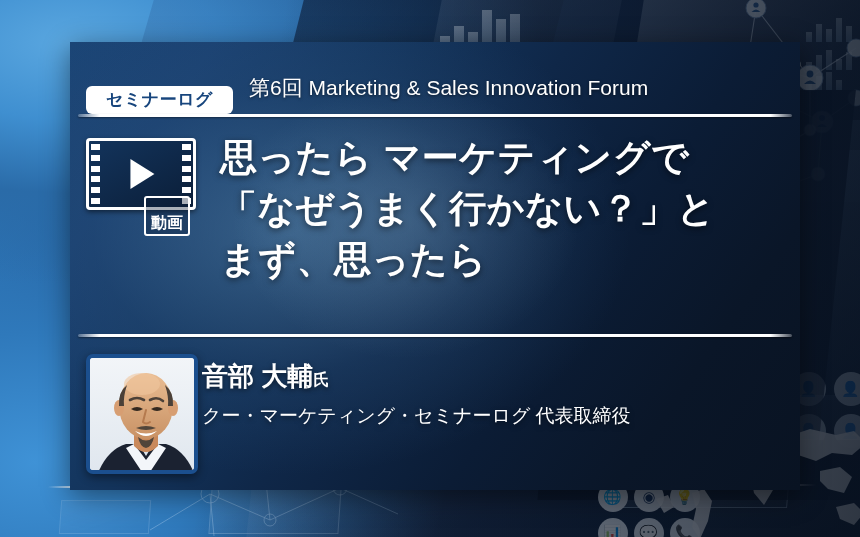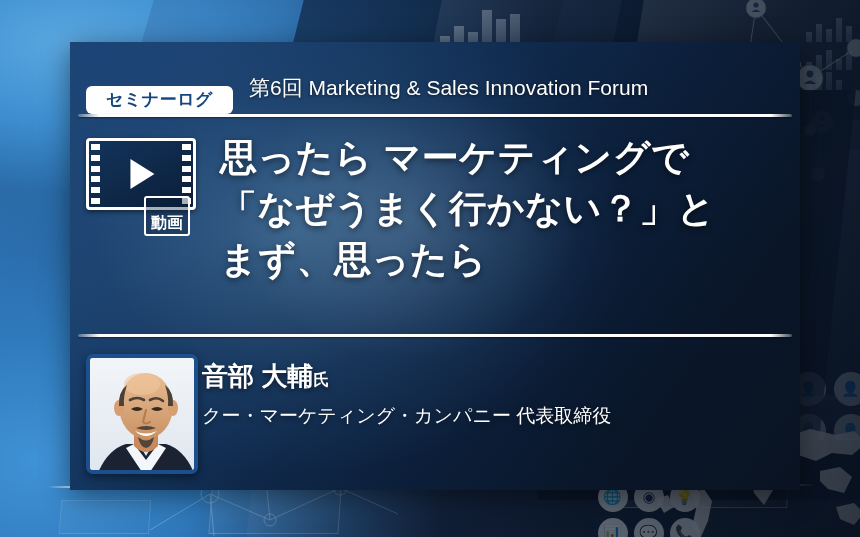--- a/index.html
+++ b/index.html
@@ -381,17 +381,17 @@
         <path d="M45 73 q11 10 22 0 q-11 5 -22 0" fill="#ffffff"></path>
 
         <path d="M48 79 q8 7 16 0 q-2 10 -8 11 q-6 -1 -8 -11" fill="#51453a"></path>
       </svg>
     </div>
 
     <div class="speaker">
       <div class="sp-name">
         <span>音部 大輔</span><span class="suffix">氏</span>
       </div>
-      <div class="sp-role">クー・マーケティング・カンパニー 代表取締役</div>
+      <div class="sp-role">クー・マーケティング・セミナーログ 代表取締役</div>
     </div>
 
   </div>
 </div>
 
 </body></html>

